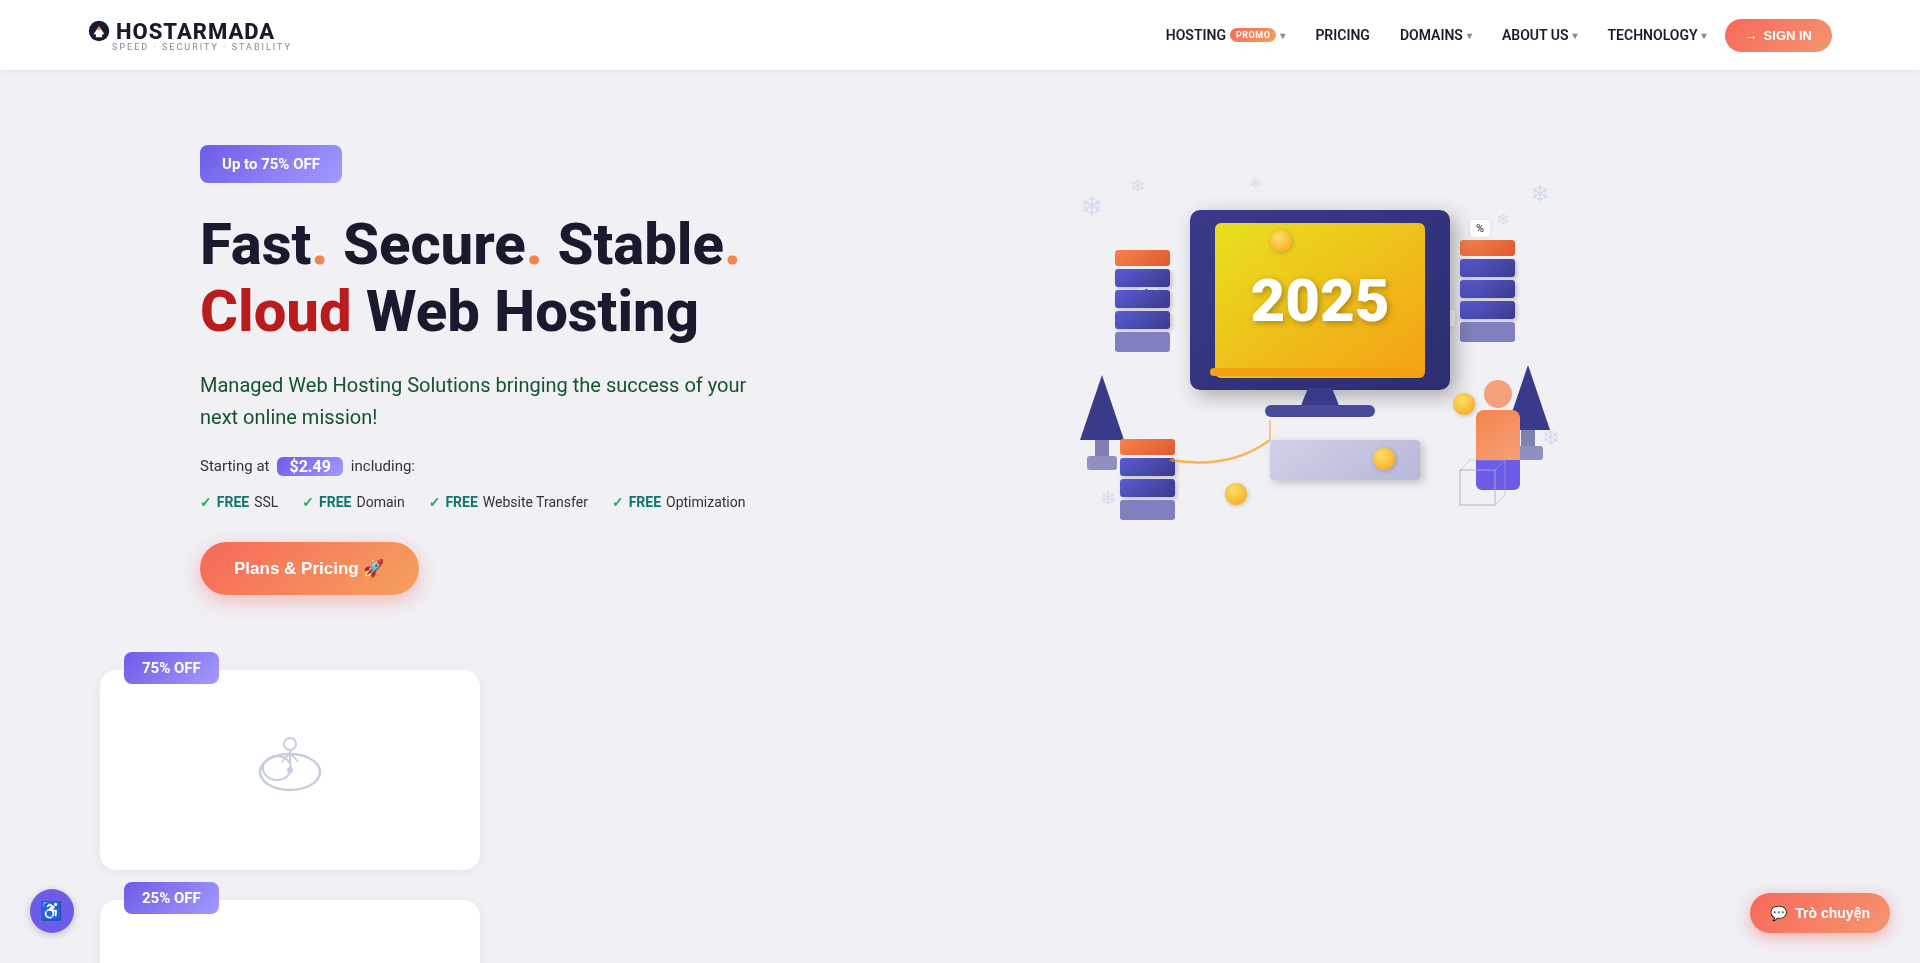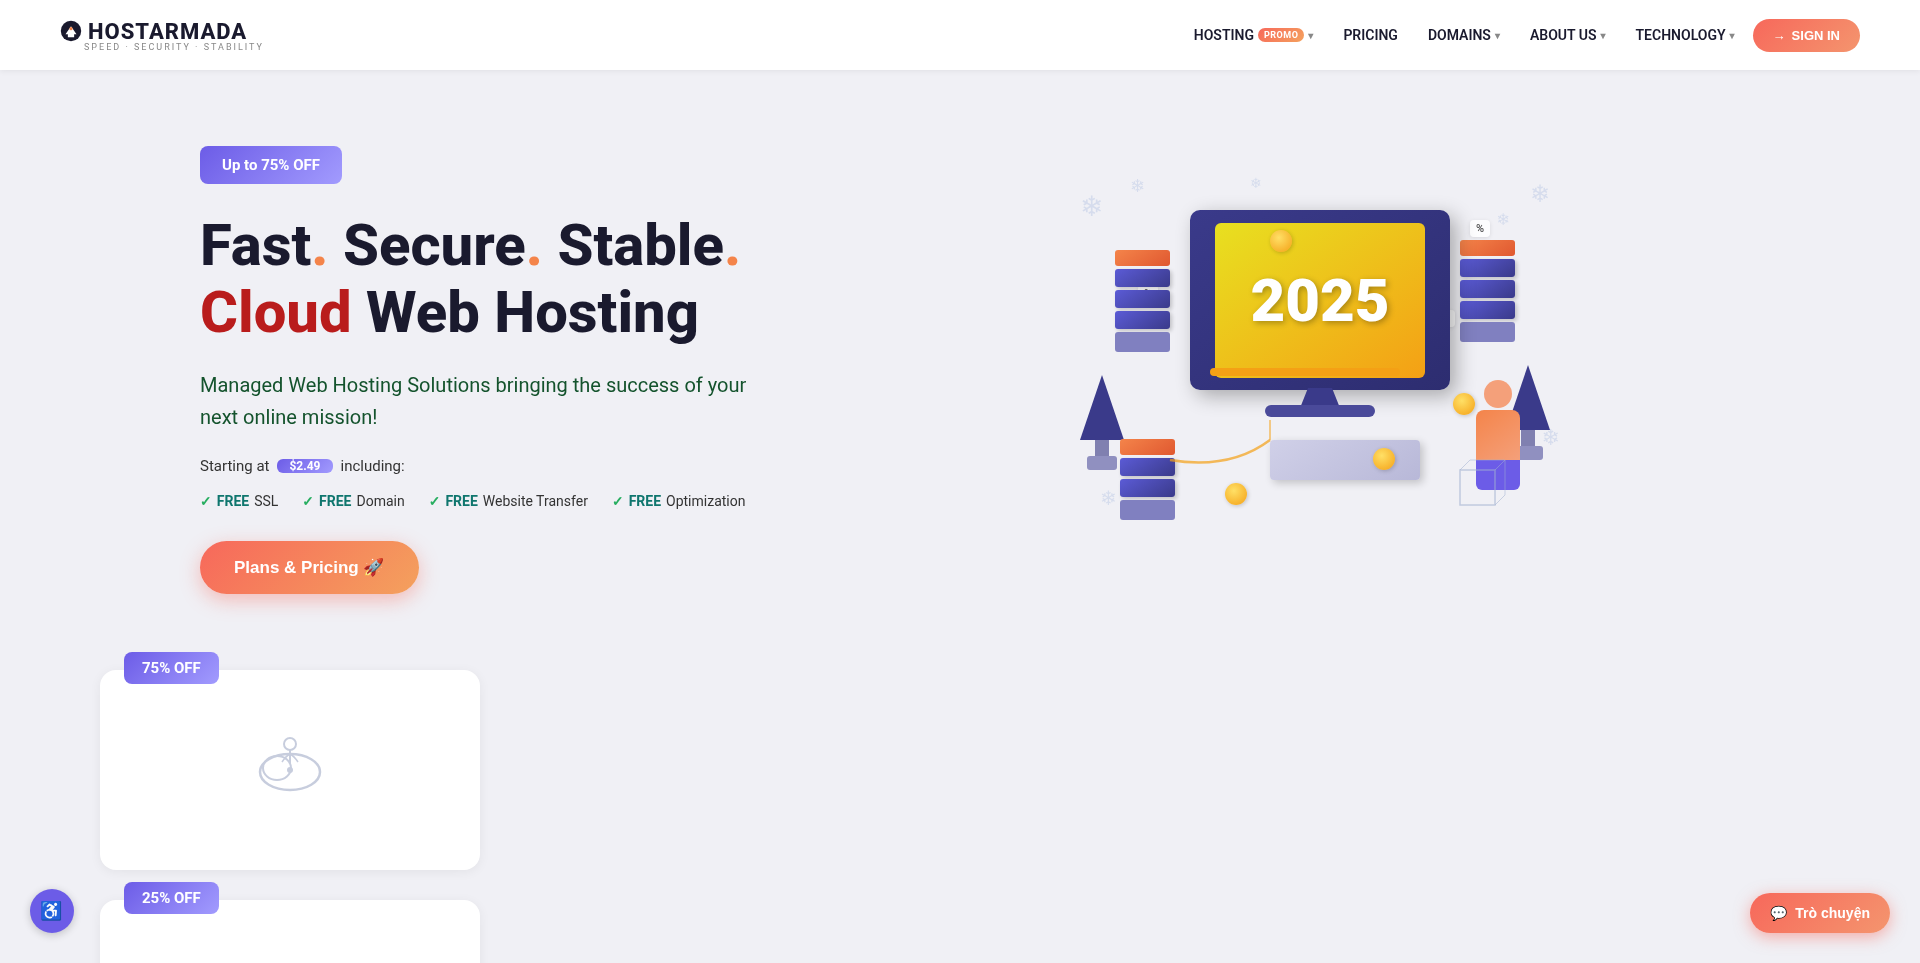--- a/index.html
+++ b/index.html
@@ -10,21 +10,21 @@
       overflow-x: hidden;
     }
 
     
     .navbar {
       background: #fff;
       height: 70px;
       display: flex;
       align-items: center;
       justify-content: space-between;
-      padding: 0 60px;
+      padding: 0 88px;
       box-shadow: 0 1px 6px rgba(0,0,0,0.07);
       position: sticky;
       top: 0;
       z-index: 100;
     }
     .logo-wrap {
       display: flex;
       flex-direction: column;
       align-items: flex-start;
     }
@@ -142,21 +142,21 @@
       font-size: 15px;
       color: #333;
       margin-bottom: 18px;
       display: flex;
       align-items: center;
       gap: 8px;
     }
     .price-chip {
       background: linear-gradient(135deg, #6c5ce7, #a29bfe);
       color: #fff;
-      font-size: 12px;
+      font-size: 16px;
       font-weight: 700;
       padding: 0 12px;
       border-radius: 6px;
     }
     .free-features {
       display: flex;
       flex-wrap: wrap;
       gap: 14px 24px;
       margin-bottom: 32px;
       font-size: 14px;

